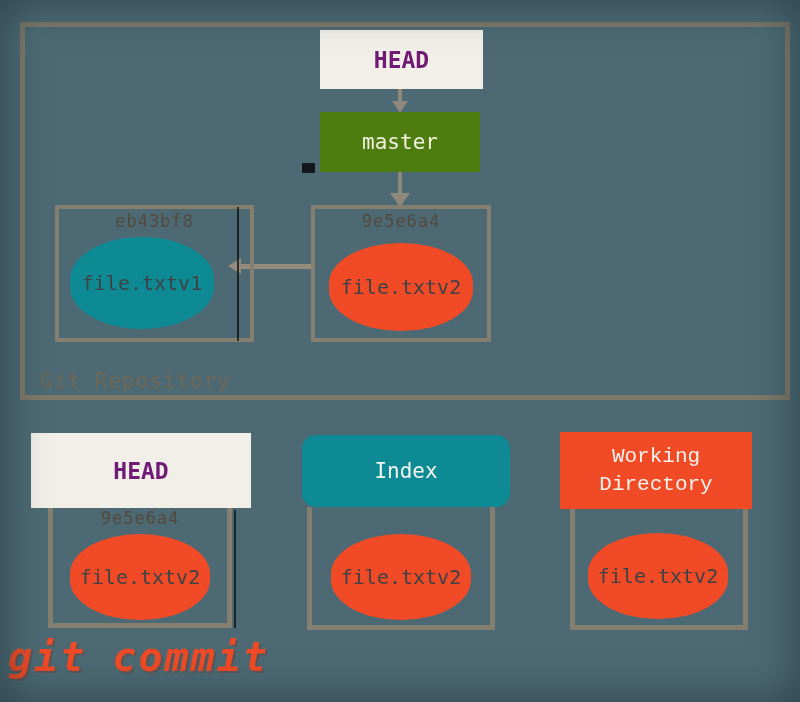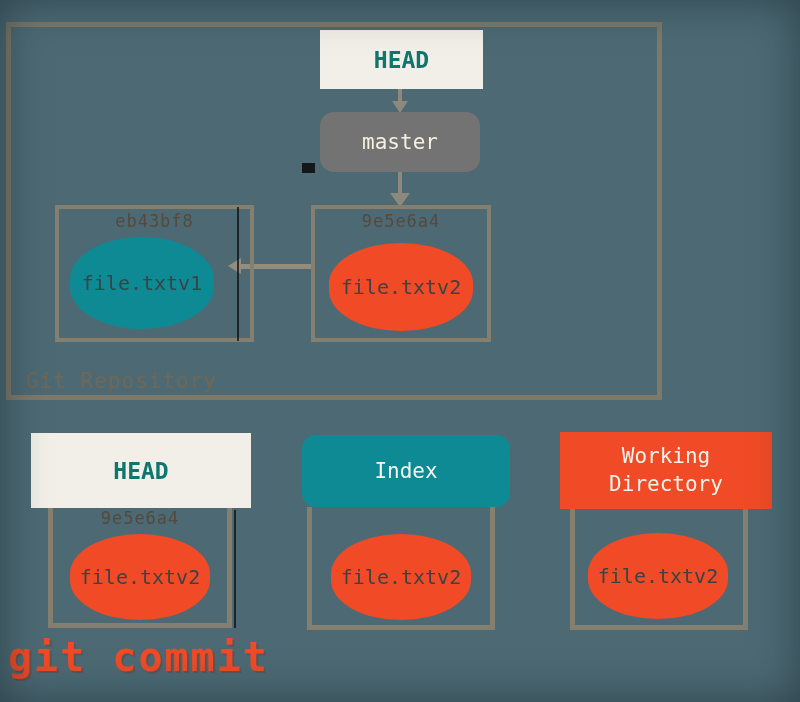--- a/index.html
+++ b/index.html
@@ -8,26 +8,26 @@
     overflow:hidden;font-family:"DejaVu Sans Mono","Liberation Mono",monospace;
   }
   .stage::after{ 
     content:"";position:absolute;inset:0;pointer-events:none;
     box-shadow:inset 0 0 46px rgba(16,34,42,.55);
   }
   .abs{position:absolute;box-sizing:border-box;}
   .center{display:flex;align-items:center;justify-content:center;text-align:center;}
 
   
-  .repo{left:6px;top:22px;width:656px;height:378px;border:5px solid #7e7969;text-align:center;}
+  .repo{left:20px;top:22px;width:770px;height:378px;border:5px solid #7e7969;text-align:center;}
   .repo-label{left:15px;bottom:2px;color:#6f6857;font-size:21px;letter-spacing:1px;position:absolute;}
 
   
-  .box-white{background:#f1efe8;color:#0f766e;font-size:23px;font-weight:bold;}
-  .box-gold{background:#737373;color:#f5f1e0;font-size:21px;border-radius:14px;}
+  .box-white{background:#f1efe8;color:#701a75;font-size:23px;font-weight:bold;}
+  .box-gold{background:#4d7c0f;color:#f5f1e0;font-size:21px;}
   .box-teal{background:#0e8a95;color:#f2f4f0;font-size:21px;border-radius:14px;}
   .box-orange{background:#f04b26;color:#f6f3ec;font-size:21px;line-height:1.3;}
 
   
   .frame{border:4px solid #857f70;}
   .frame3{border:5px solid #857f70;border-top:none;}
   .hash{position:absolute;top:2px;left:0;width:100%;text-align:center;
         color:#54493c;font-size:17px;letter-spacing:1px;}
 
   
@@ -42,21 +42,21 @@
   .hline{height:5px;background:#948c7c;}
   .arr-down{width:0;height:0;border-left:8px solid transparent;
             border-right:8px solid transparent;border-top:12px solid #8d897d;}
   .arr-left{width:0;height:0;border-top:8px solid transparent;
             border-bottom:8px solid transparent;border-right:13px solid #948c7c;}
 
   .shadow-line{width:2px;background:rgba(8,10,12,.72);}
   .black-mark{background:#15181b;}
 
   .caption{left:8px;top:634px;font-size:40px;font-weight:bold;color:#f04b26;
-           letter-spacing:2px;text-shadow:2px 2px 0 rgba(130,30,8,.25);}
+           letter-spacing:2px;text-shadow:2px 2px 0 rgba(130,30,8,.25);font-style:italic;}
 </style>
 </head>
 <body>
 
 <div class="stage">
 
   <div class="abs repo">
     <span class="repo-label">Git Repository</span>
   </div>
 
@@ -110,21 +110,21 @@
   <div class="abs center box-teal" style="left:302px;top:435px;width:208px;height:72px;">
     <span>Index</span>
   </div>
   <div class="abs frame3" style="left:307px;top:507px;width:188px;height:123px;">
     <div class="blob orange" style="left:19px;top:27px;width:140px;height:86px;">
       <span>file.txt</span>
       <span>v2</span>
     </div>
   </div>
 
-  <div class="abs center box-orange" style="left:560px;top:432px;width:212px;height:77px;padding:11px 18px;">
+  <div class="abs center box-orange" style="left:560px;top:432px;width:192px;height:77px;padding:11px 18px;font-family:Liberation Mono, monospace;">
     <span>Working Directory</span>
   </div>
   <div class="abs frame3" style="left:570px;top:509px;width:178px;height:121px;">
     <div class="blob orange" style="left:13px;top:24px;width:140px;height:86px;">
       <span>file.txt</span>
       <span>v2</span>
     </div>
   </div>
 
   <div class="abs caption">git commit</div>

